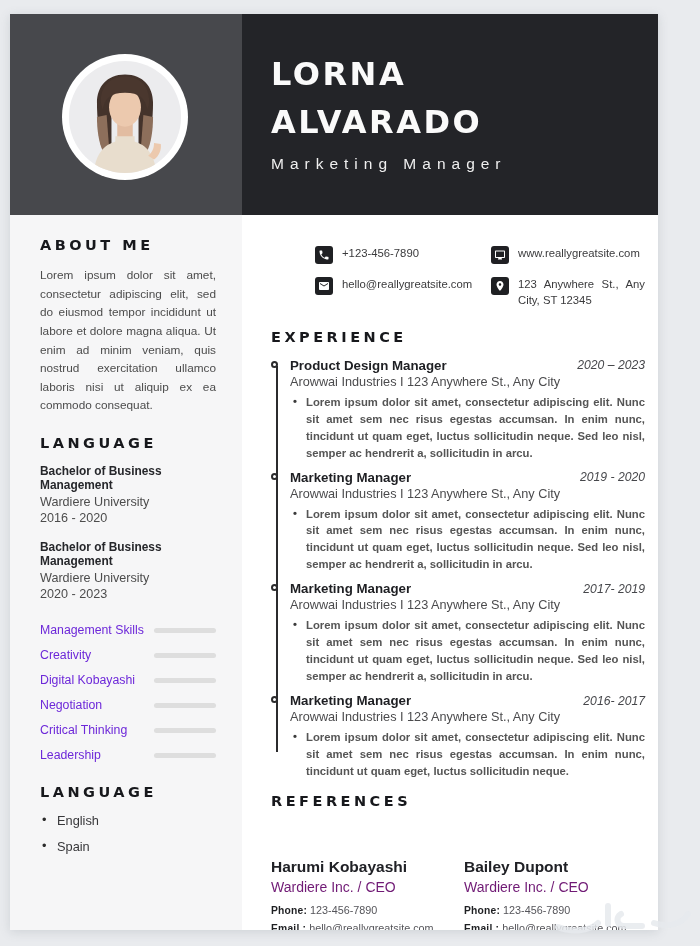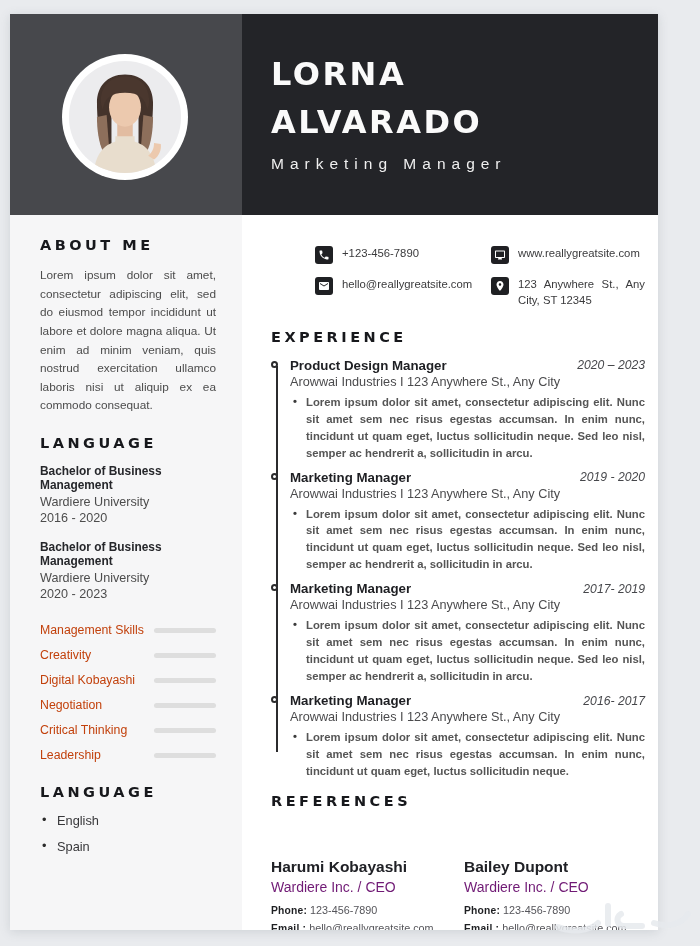--- a/index.html
+++ b/index.html
@@ -58,21 +58,21 @@
     text-align:justify; margin-bottom:20px;
   }
   
   .edu-item { margin-bottom:15px; }
   .edu-degree { font-size:11.9px; font-weight:700; color:#26272b; }
   .edu-school { font-size:12.6px; color:#4c4c4c; margin-top:3px; }
   .edu-years  { font-size:12.6px; color:#4c4c4c; margin-top:2px; }
   .mt-sec { margin-top:22px; }
   
   .skill-row { display:flex; align-items:center; justify-content:space-between; margin-bottom:11px; }
-  .skill-label { font-size:12.3px; color:#c2410c; }
+  .skill-label { font-size:12.3px; color:#6d28d9; }
   .skill-bar { width:62px; height:5px; border-radius:3px; background:#dedede; overflow:hidden; flex-shrink:0; }
   .skill-fill { height:100%; border-radius:3px; background:#2b2c2e; }
   
   .lang-list { list-style:none; margin-top:2px; }
   .lang-list li { font-size:12.8px; color:#37373a; margin-bottom:11px; padding-left:17px; position:relative; }
   .lang-list li::before { content:"•"; position:absolute; left:2px; top:-1px; color:#2b2b2b; }
   
   .contact-grid {
     display:grid; grid-template-columns:176px 1fr; row-gap:12px; margin-bottom:20px;
   }

